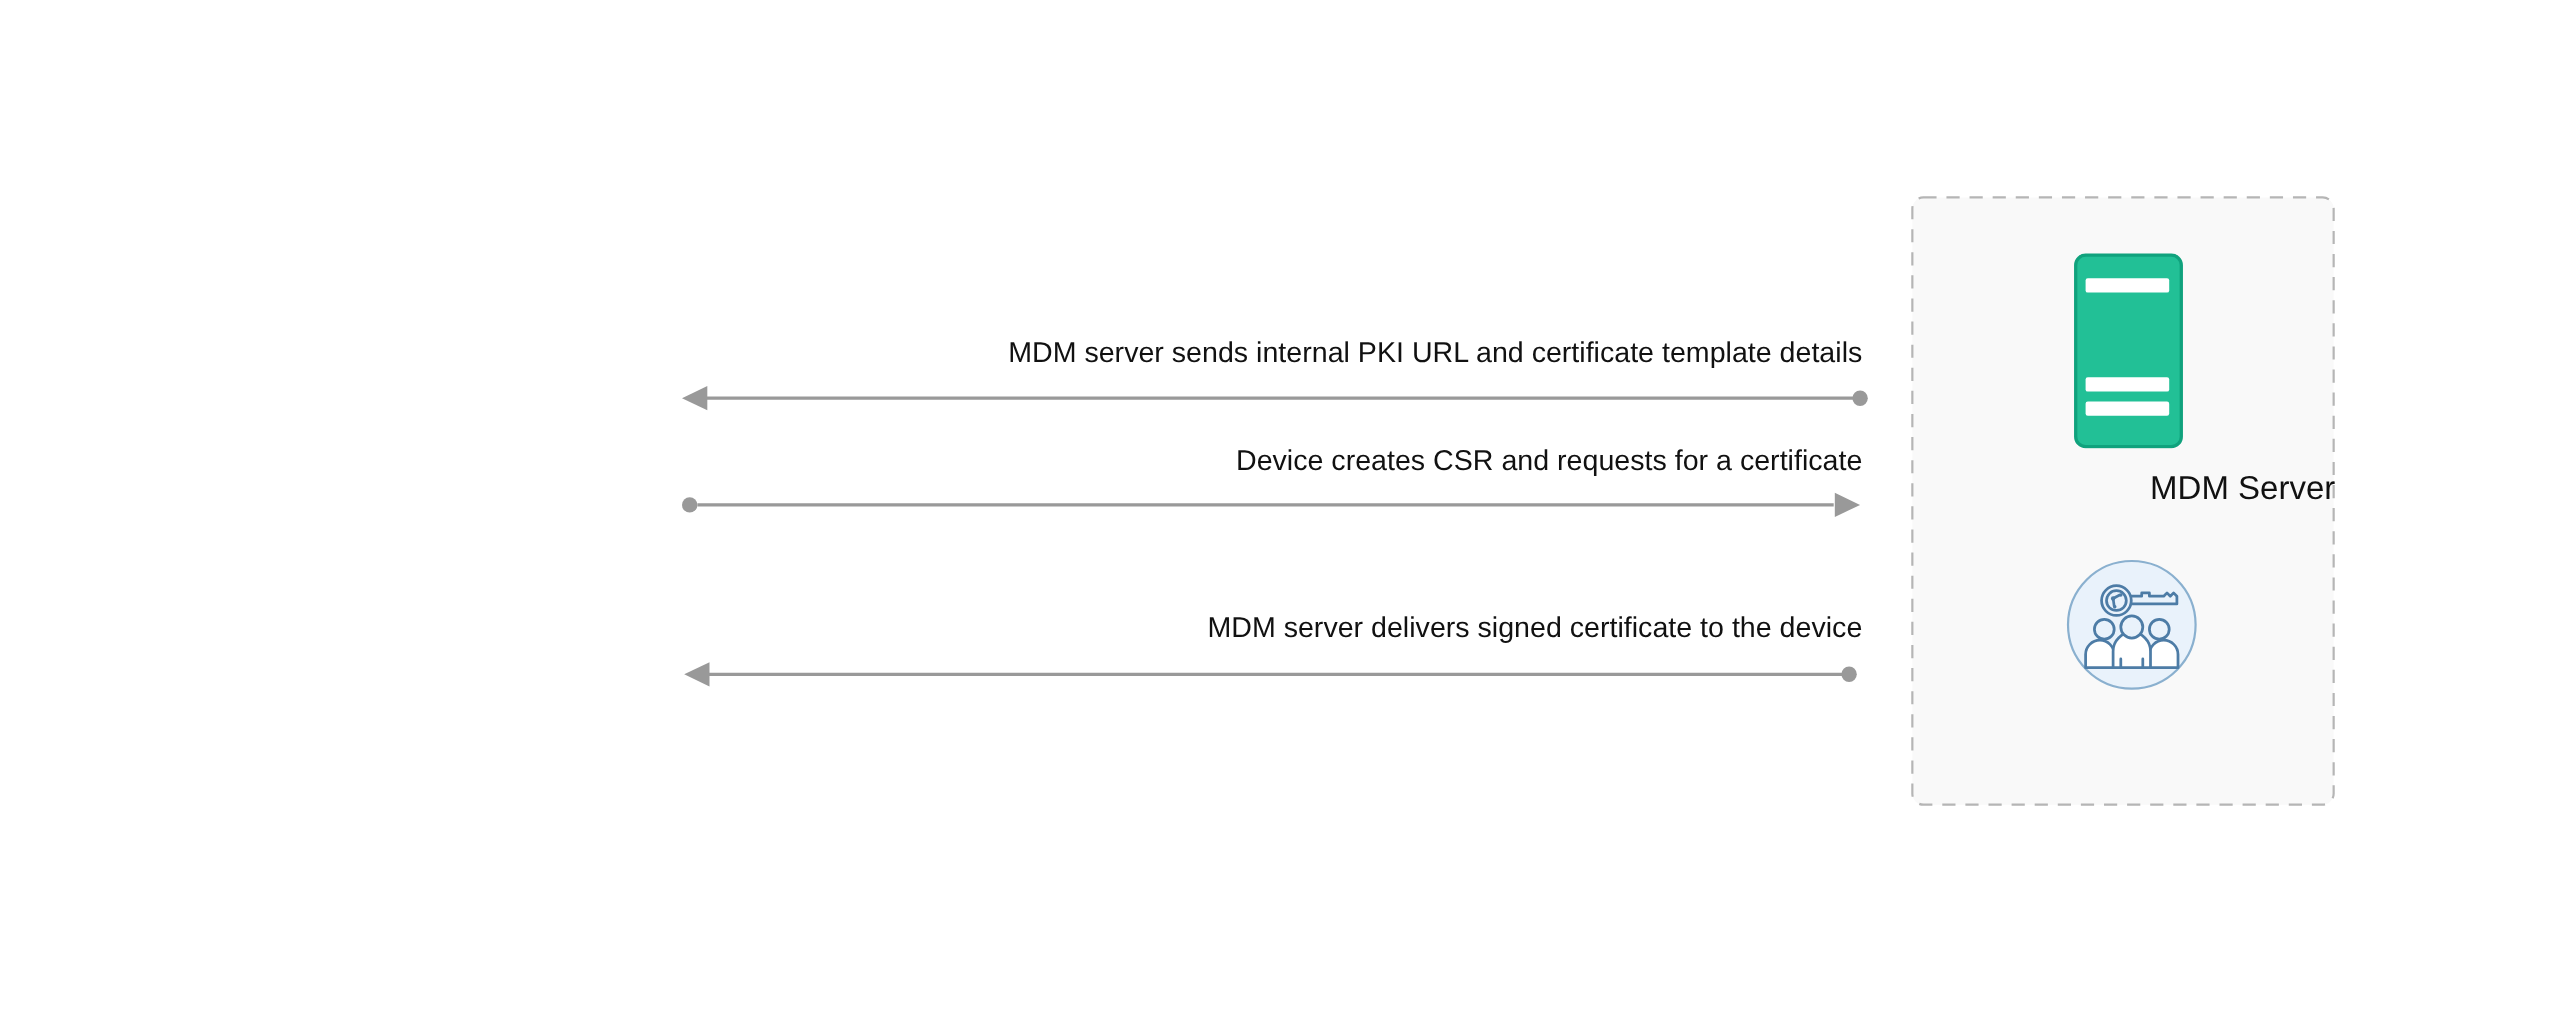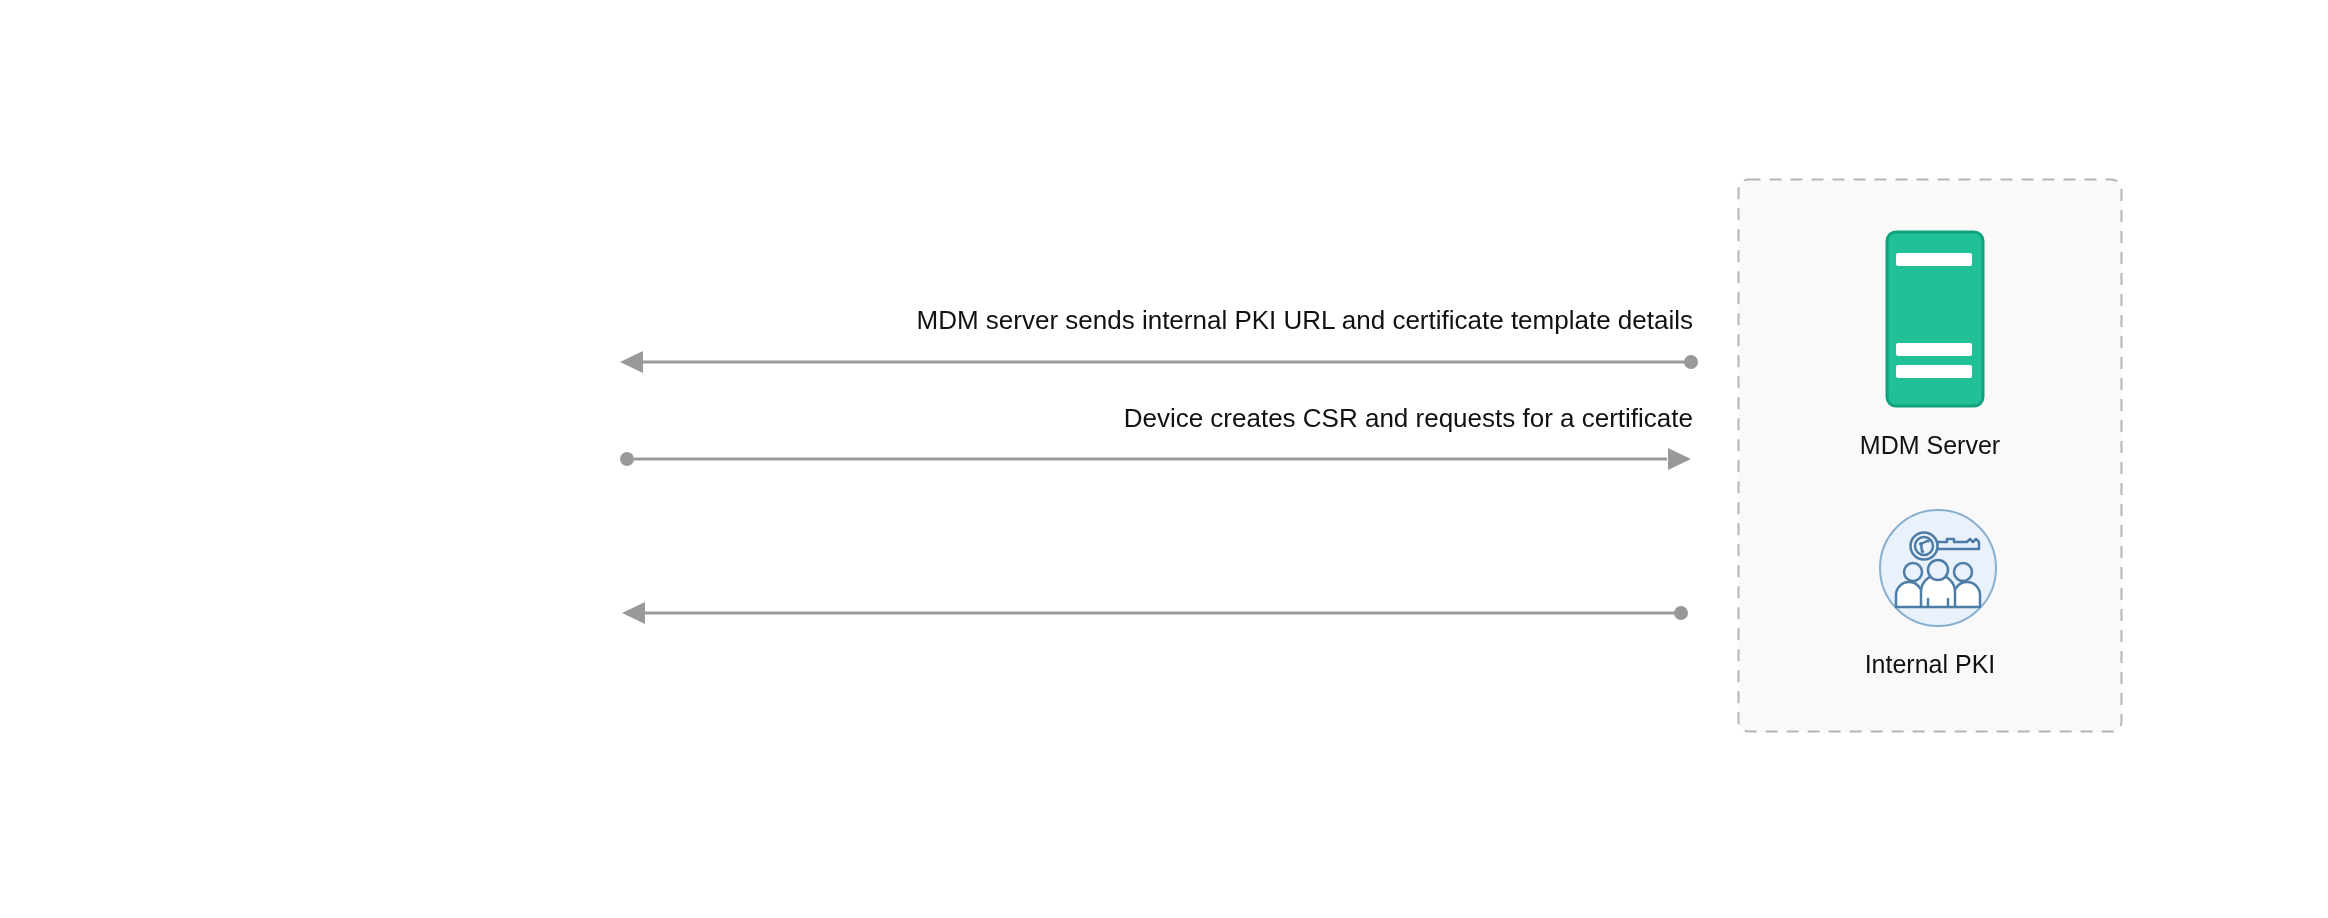--- a/index.html
+++ b/index.html
@@ -14,21 +14,21 @@
   .group-box{position:absolute;}
   .group-box .box-frame{position:absolute;left:0;top:0;}
   #device-box{left:203px;top:215px;width:387px;height:485px;}
   #mdm-box{left:1737px;top:178px;width:386px;height:555px;}
   .node-icon{position:absolute;}
   #phone-svg{left:149px;top:135px;}
   #server-svg{left:148px;top:52px;}
   #pki-svg{left:141px;top:330px;}
   .node-label{
     position:absolute;left:0;width:100%;
-    text-align:center;font-size:25px;line-height:36px;
+    text-align:right;font-size:30px;line-height:36px;
     color:var(--text,#111);white-space:nowrap;
   }
   #device-label{top:319px;}
   #mdm-label{top:249px;}
   #pki-label{top:468px;}
   .msg-label{
     position:absolute;left:620px;width:1073px;
     text-align:right;font-size:26px;line-height:34px;
     color:var(--text,#111);white-space:nowrap;
   }
@@ -84,25 +84,25 @@
       <g>
         <path class="pki-body" d="M18 99 v-12 a13 13 0 0 1 26 0 v12 z"></path>
         <path class="pki-body" d="M76 99 v-12 a13 13 0 0 1 26 0 v12 z"></path>
         <path class="pki-body" d="M43 99 v-15 a17 17 0 0 1 34 0 v15 z"></path>
         <path class="pki-line" d="M50 99 v-8 M70 99 v-8"></path>
         <circle class="pki-solid" cx="35" cy="64" r="9"></circle>
         <circle class="pki-solid" cx="85" cy="64" r="9"></circle>
         <circle class="pki-solid" cx="60" cy="62" r="10"></circle>
       </g>
     </svg>
-    <div class="node-label" id="pki-label">Internal PKI</div>
   </div>
 
   <div class="msg-label" id="msg1">MDM server sends internal PKI URL and certificate template details</div>
   <div class="msg-label" id="msg2">Device creates CSR and requests for a certificate</div>
+  <div class="msg-label" id="msg3">MDM server delivers signed certificate to the device</div>
 
   <svg id="arrows" width="2328" height="918" viewBox="0 0 2328 918">
     <g>
       <polygon class="arrow-fill" points="620,362 643,351 643,373"></polygon>
       <line class="arrow-line" x1="641" y1="362" x2="1686" y2="362"></line>
       <circle class="arrow-fill" cx="1691" cy="362" r="7"></circle>
     </g>
     <g>
       <circle class="arrow-fill" cx="627" cy="459" r="7"></circle>
       <line class="arrow-line" x1="634" y1="459" x2="1667" y2="459"></line>

